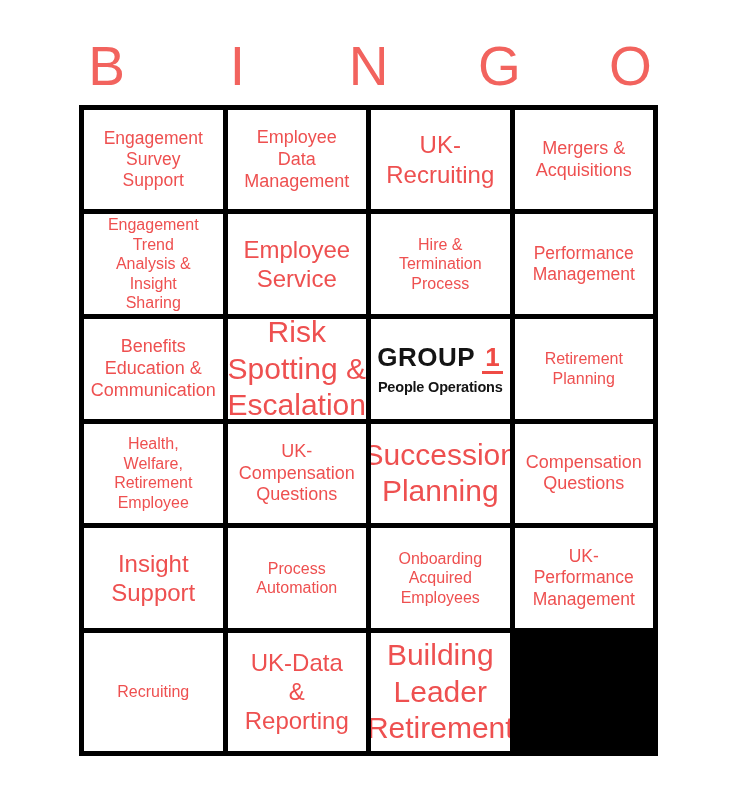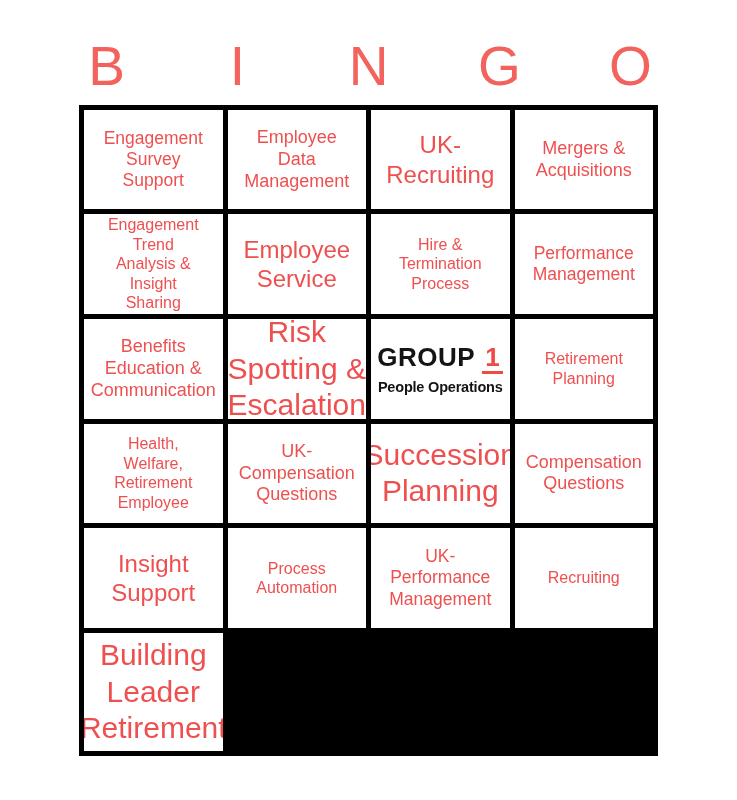--- a/index.html
+++ b/index.html
@@ -193,27 +193,37 @@
     <div class="cell">
       <span class="cell-text fs-24">Insight
 Support</span>
     </div>
     <div class="cell">
       <span class="cell-text fs-20">Process
 Automation</span>
     </div>
 
     <div class="cell">
+      <span class="cell-text fs-20">Onboarding
+Acquired
+Employees</span>
+    </div>
+    <div class="cell">
       <span class="cell-text fs-17">UK-
 Performance
 Management</span>
     </div>
     <div class="cell">
       <span class="cell-text fs-20">Recruiting</span>
     </div>
     <div class="cell">
+      <span class="cell-text fs-24">UK-Data
+&amp;
+Reporting</span>
+    </div>
+    <div class="cell">
       <span class="cell-text fs-22">Building
 Leader
 Retirement</span>
     </div>
 
   </div>
 </div>
 
 </body></html>

